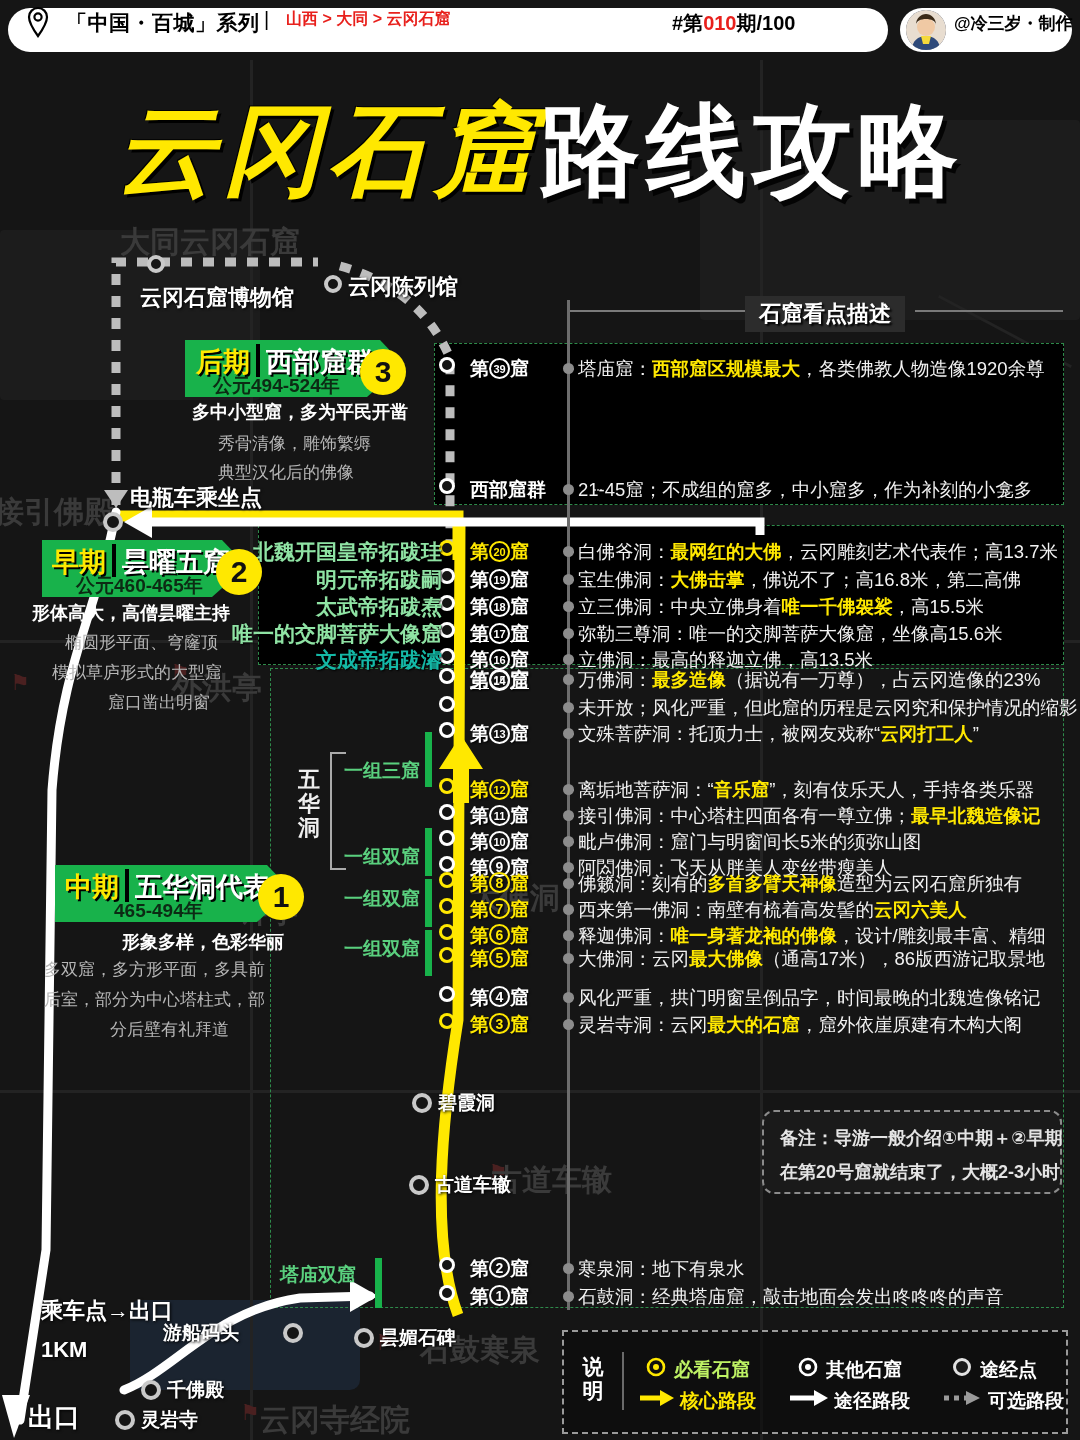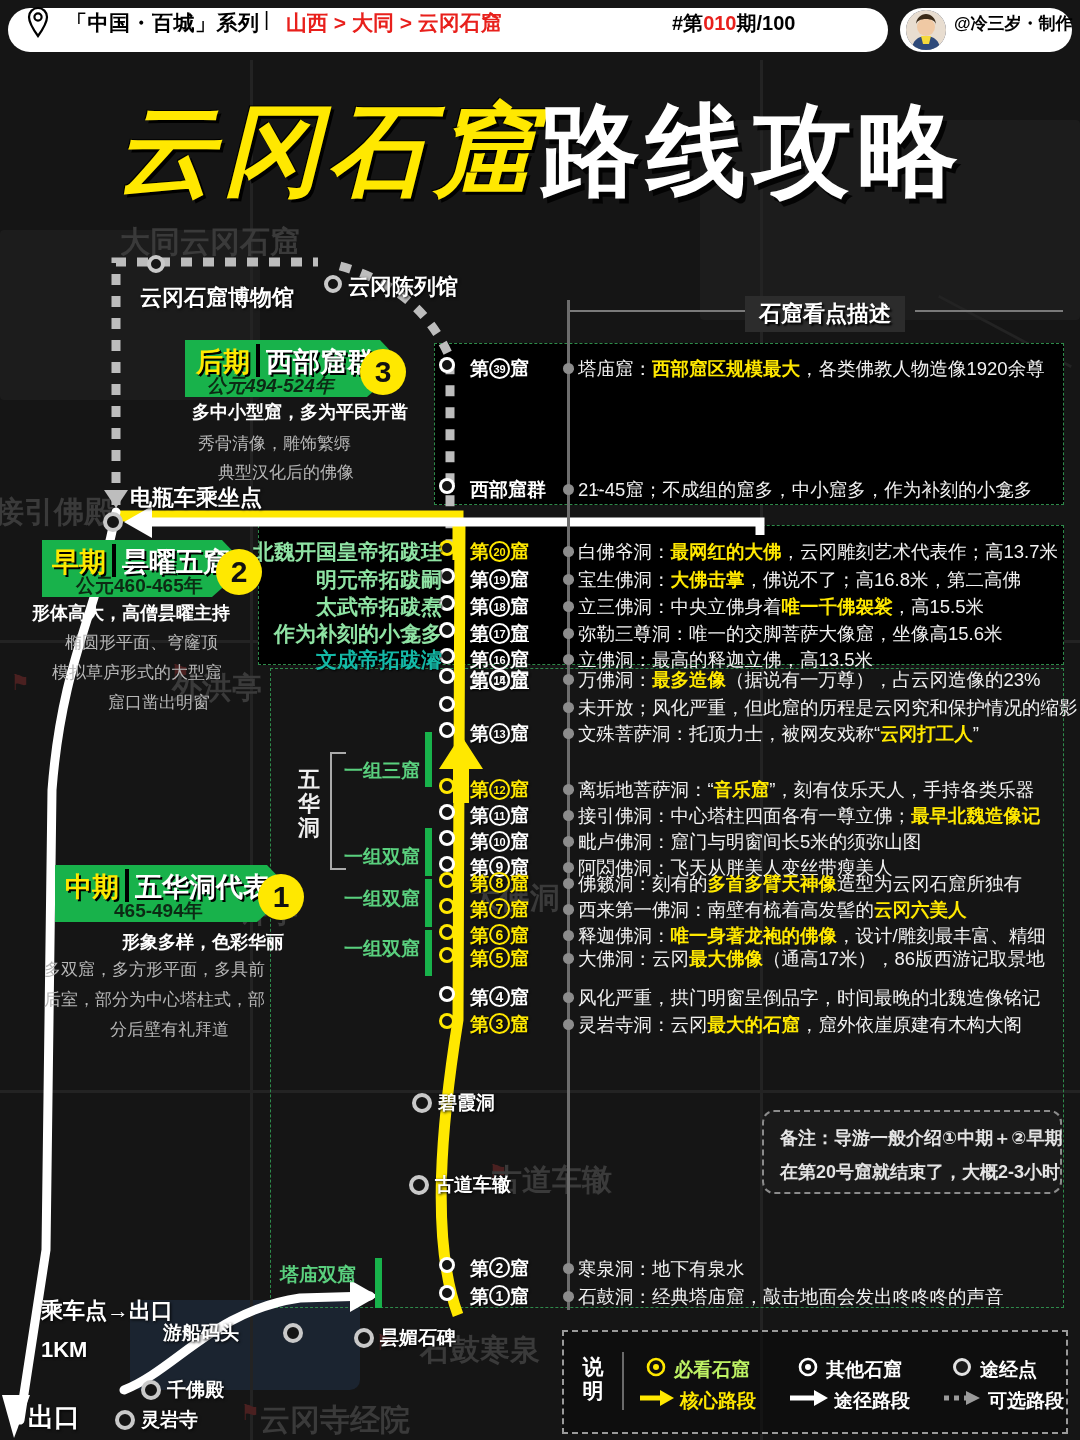--- a/index.html
+++ b/index.html
@@ -22,21 +22,21 @@
 
   
   #header { position:absolute; left:0; top:0; width:1080px; height:60px; z-index:20;
             background:#151515; }
   #hdr-main { position:absolute; left:8px; top:8px; width:880px; height:44px;
               background:#fff; border-radius:22px; }
   #hdr-pin { position:absolute; left:22px; top:6px; width:32px; height:32px; }
   #hdr-title { position:absolute; left:66px; top:9px; font-size:21px; font-weight:bold;
                color:#000; letter-spacing:.5px; white-space:nowrap; }
   #hdr-sep   { position:absolute; left:264px; top:8px; font-size:20px; color:#000; }
-  #hdr-path  { position:absolute; left:286px; top:9px; font-size:21px; font-weight:bold;
+  #hdr-path  { position:absolute; left:286px; top:9px; font-size:16px; font-weight:bold;
                color:#e8201c; white-space:nowrap; }
   #hdr-issue { position:absolute; left:672px; top:10px; font-size:20px; font-weight:bold;
                color:#000; white-space:nowrap; }
   #hdr-issue .num { color:#e8201c; }
   #hdr-right { position:absolute; left:900px; top:8px; width:172px; height:44px;
                background:#fff; border-radius:22px; }
   #hdr-avatar { position:absolute; left:906px; top:10px; width:40px; height:40px;
                 border-radius:50%; overflow:hidden; background:#3a4a66; }
   #hdr-author { position:absolute; left:954px; top:12px; font-size:17px; font-weight:bold;
                 color:#000; white-space:nowrap; }
@@ -361,33 +361,33 @@
   </div>
 
 <div id="sect-l"></div>
 <div id="sect">石窟看点描述</div>
 <div id="sect-r"></div>
 
 <div id="emperor-layer">
     <div style="position: absolute; right: 638px; top: 538px; font-size: 21px; font-weight: bold; color: rgb(143, 227, 164); white-space: nowrap; z-index: 12; text-shadow: rgb(0, 0, 0) 1px 1px 2px;">北魏开国皇帝拓跋珪</div>
     <div style="position: absolute; right: 638px; top: 566px; font-size: 21px; font-weight: bold; color: rgb(143, 227, 164); white-space: nowrap; z-index: 12; text-shadow: rgb(0, 0, 0) 1px 1px 2px;">明元帝拓跋嗣</div>
     <div style="position: absolute; right: 638px; top: 593px; font-size: 21px; font-weight: bold; color: rgb(143, 227, 164); white-space: nowrap; z-index: 12; text-shadow: rgb(0, 0, 0) 1px 1px 2px;">太武帝拓跋焘</div>
-    <div style="position: absolute; right: 638px; top: 620px; font-size: 21px; font-weight: bold; color: rgb(143, 227, 164); white-space: nowrap; z-index: 12; text-shadow: rgb(0, 0, 0) 1px 1px 2px;">作为补刻的小龛多</div>
+    <div style="position: absolute; right: 638px; top: 620px; font-size: 21px; font-weight: bold; color: rgb(143, 227, 164); white-space: nowrap; z-index: 12; text-shadow: rgb(0, 0, 0) 1px 1px 2px;">唯一的交脚菩萨大像窟</div>
     <div style="position: absolute; right: 638px; top: 646px; font-size: 21px; font-weight: bold; color: #14b8a6; white-space: nowrap; z-index: 12; text-shadow: rgb(0, 0, 0) 1px 1px 2px;">文成帝拓跋濬</div>
   </div>
 
 <div class="banner" style="left:185px;top:340px;width:215px;"></div>
 <div class="banner-t1" style="left:196px;top:344px;">后期</div>
 <div class="banner-bar" style="left:256px;top:344px;height:33px;"></div>
 <div class="banner-t2" style="left:266px;top:344px;">西部窟群</div>
 <div class="banner2" style="left:185px;top:365px;width:200px;"></div>
-<div class="banner-yr" style="left:207px;top:373px;font-style:italic;">公元494-524年</div>
+<div class="banner-yr" style="left:213px;top:373px;">公元494-524年</div>
 <div class="stepnum" style="left:360px;top:349px;">3</div>
 <div class="sub-bold" style="left:168px;top:400px;margin-left:24px;">多中小型窟，多为平民开凿</div>
-<div class="sub-grey" style="left:198px;top:432px;">秀骨清像，雕饰繁缛</div>
+<div class="sub-grey" style="left:218px;top:432px;">秀骨清像，雕饰繁缛</div>
 <div class="sub-grey" style="left:218px;top:461px;">典型汉化后的佛像</div>
 
 <div class="banner" style="left:42px;top:540px;width:200px;"></div>
 <div class="banner-t1" style="left:52px;top:544px;">早期</div>
 <div class="banner-bar" style="left:112px;top:544px;height:33px;"></div>
 <div class="banner-t2" style="left:122px;top:544px;">昙曜五窟</div>
 <div class="banner2" style="left:42px;top:565px;width:188px;"></div>
 <div class="banner-yr" style="left:76px;top:573px;">公元460-465年</div>
 <div class="stepnum" style="left:216px;top:549px;">2</div>
 <div class="sub-bold" style="left:32px;top:601px;">形体高大，高僧昙曜主持</div>

